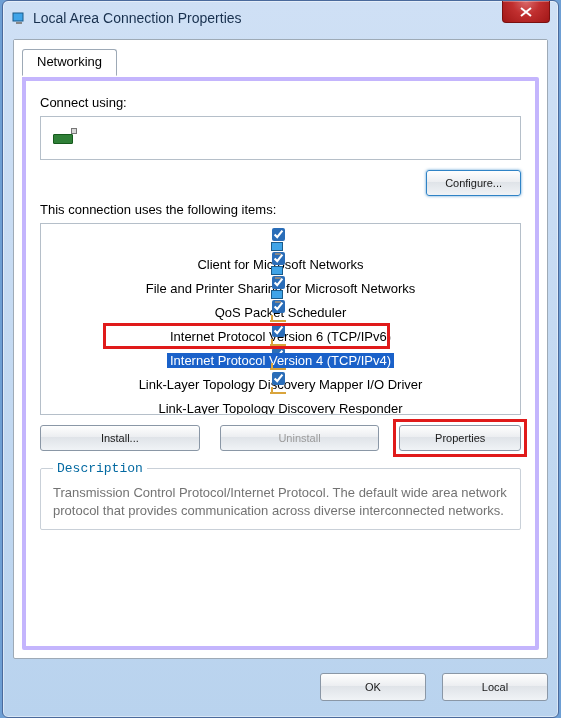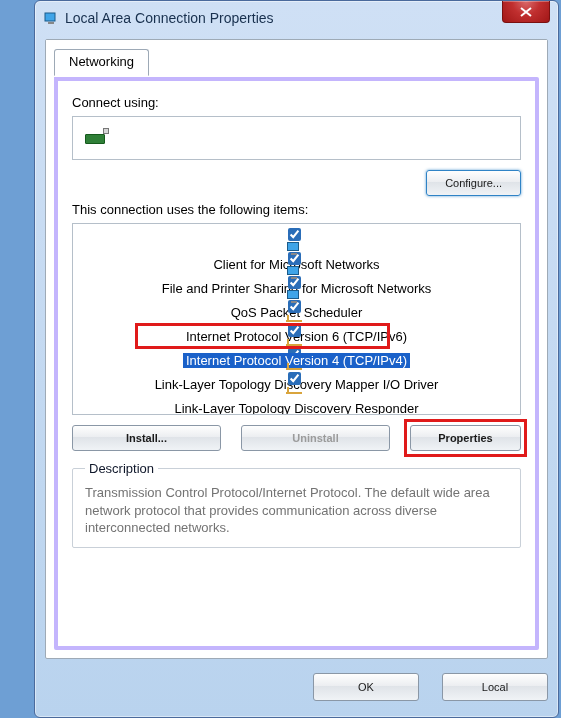--- a/index.html
+++ b/index.html
@@ -1,17 +1,17 @@
 <!DOCTYPE html>
 <html><head>
   <meta charset="utf-8">
   <style>
     * { box-sizing: border-box; font-family: "Segoe UI", Tahoma, sans-serif; font-size: 13px; }
     body { margin: 0; background: #6e9fd4; width: 561px; height: 718px; position: relative; }
-    .outer-frame { position: absolute; left: 2px; top: 0; right: 2px; bottom: 0; background: linear-gradient(#cfe0f5,#b9d3ee); border:1px solid #4a6a9c; border-radius:6px; box-shadow: inset 0 0 0 1px rgba(255,255,255,0.45); margin-left: 32px; }
+    .outer-frame { position: absolute; left: 2px; top: 0; right: 2px; bottom: 0; background: linear-gradient(#cfe0f5,#b9d3ee); border:1px solid #4a6a9c; border-radius:6px; box-shadow: inset 0 0 0 1px rgba(255,255,255,0.45); }
     .titlebar { height: 34px; display:flex; align-items:center; padding:0 6px 0 8px; }
     .title-icon { width:16px; height:16px; margin-right:6px; }
     .title-text { color:#18304e; flex:1; font-size:14px; }
     .close-x { width:48px; height:22px; background: radial-gradient(circle at 50% 0, #d96b6b,#c02f2f 45%,#a11717); border:1px solid #7a1010; border-top:none; border-radius:0 0 4px 4px; margin-right:2px; position:relative; cursor:default; box-shadow: inset 0 1px 0 rgba(255,255,255,.3); margin-top:-12px;}
     .close-x svg { position:absolute; left:50%; top:50%; transform:translate(-50%,-50%); }
     .client { position:absolute; left:10px; top:38px; right:10px; bottom:58px; background:#fff; border:1px solid #9eaab6; border-radius:2px; }
     .tab-strip { height:48px; padding:9px 8px 0 8px; background:#fff; }
     .tab { display:inline-block; padding:4px 14px 6px 14px; background:#fff; border:1px solid #9da9b6; border-bottom:1px solid #fff; border-radius:3px 3px 0 0; position:relative; z-index:3; cursor:default;}
     .tab-panel { position:absolute; left:8px; right:8px; top:37px; bottom:8px; border:4px solid #c4b5fd; border-radius:0 2px 2px 2px; background:#fff; padding:14px 14px 10px 14px; }
     .label { color:#000; margin-bottom:6px; }
@@ -31,27 +31,27 @@
     .ic-monitor .scr { position:absolute; left:1px; top:1px; width:12px; height:9px; background:#3fa4e8; border:1px solid #1b5b8a;}
     .ic-monitor .stand { position:absolute; left:5px; top:12px; width:6px; height:2px; background:#888;}
     .ic-net { position:absolute; inset:0;}
     .ic-net .bar { position:absolute; left:0; top:7px; width:16px; height:2px; background:#d9a43c;}
     .ic-net .bar:after { content:""; position:absolute; left:1px; top:-5px; width:2px; height:7px; background:#d9a43c;}
     .li-text { white-space:nowrap; padding:0 3px;}
     .li-text.selected { background:#1a61c9; color:#fff; }
     .hl-red { position:relative; }
     .hl-red:after { content:""; position:absolute; left:60px; right:128px; top:-1px; bottom:-1px; border:3px solid #e01a1a; pointer-events:none;}
     .trio { display:flex; gap:20px; justify-content:space-between; margin-bottom:10px; }
-    .trio .btn { flex:1;font-weight:bold; }
+    .trio .btn { flex:1; }
     .props-wrap { position:relative; display:flex; flex:1;}
     .props-wrap:after { content:""; position:absolute; inset:-6px; border:3px solid #e01a1a; pointer-events:none;}
     fieldset.description { border:1px solid #c9d0d8; border-radius:2px; padding:8px 12px 10px 12px; margin:0;}
-    fieldset.description legend { padding:0 4px; color:#0f172a;}
+    fieldset.description legend { padding:0 4px; color:#0369a1;font-family:Liberation Mono, monospace;}
     .desc-text { color:#737373; line-height:1.35; }
-    .footer { position:absolute; left:6px; right:10px; bottom:10px; height:40px; display:flex; justify-content:flex-end; align-items:center; gap:23px; }
+    .footer { position:absolute; left:6px; right:10px; bottom:10px; height:40px; display:flex; justify-content:flex-end; align-items:center; gap:16px; }
     .footer .btn { width:106px; height:28px;}
   </style>
 </head>
 <body>
 
 <div class="outer-frame">
   <div class="titlebar">
     <span class="title-icon">
       <svg width="16" height="16">
           <rect x="2" y="3" width="10" height="8" fill="#3fa4e8" stroke="#1b5b8a"></rect>

